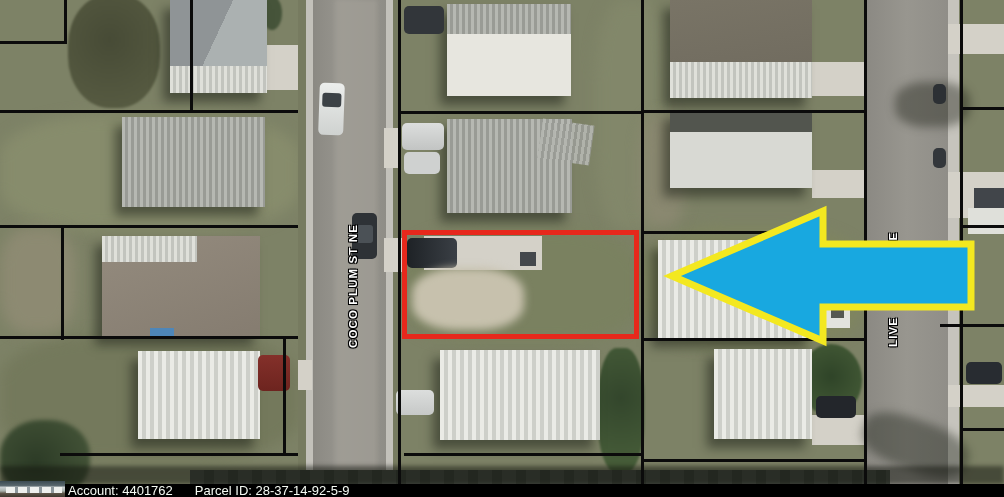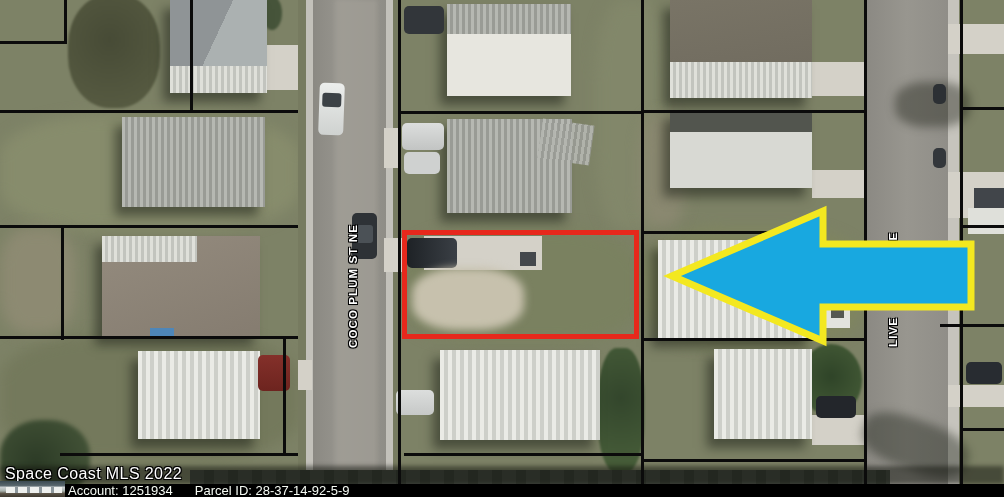--- a/index.html
+++ b/index.html
@@ -175,22 +175,21 @@
   <span id="label-coco" class="street-label ztext">COCO PLUM ST NE</span>
   <span id="label-live" class="street-label ztext">LIVE</span>
   <span id="label-live-e" class="street-label ztext">E</span>
 
   <div id="parcel-outline"></div>
 
   <svg id="arrow-svg" width="1004" height="497" viewBox="0 0 1004 497">
     <polygon points="672,276 823,211 823,244 971,244 971,307 823,307 823,341" fill="#18a8e0" stroke="#f3e820"></polygon>
   </svg>
 
-  <div id="watermark">Space Coast MLS 2022</div>
   <div id="footer-bar"></div>
   <div id="thumb">
     <div class="homes"></div>
   </div>
   <div id="footer-text">
-    <span>Account: 1251934</span><span class="gap"></span><span>Parcel ID: 28-37-14-92-5-9</span>
+    <span>Account: 4401762</span><span class="gap"></span><span>Parcel ID: 28-37-14-92-5-9</span>
   </div>
 
 </div>
 
 </body></html>

